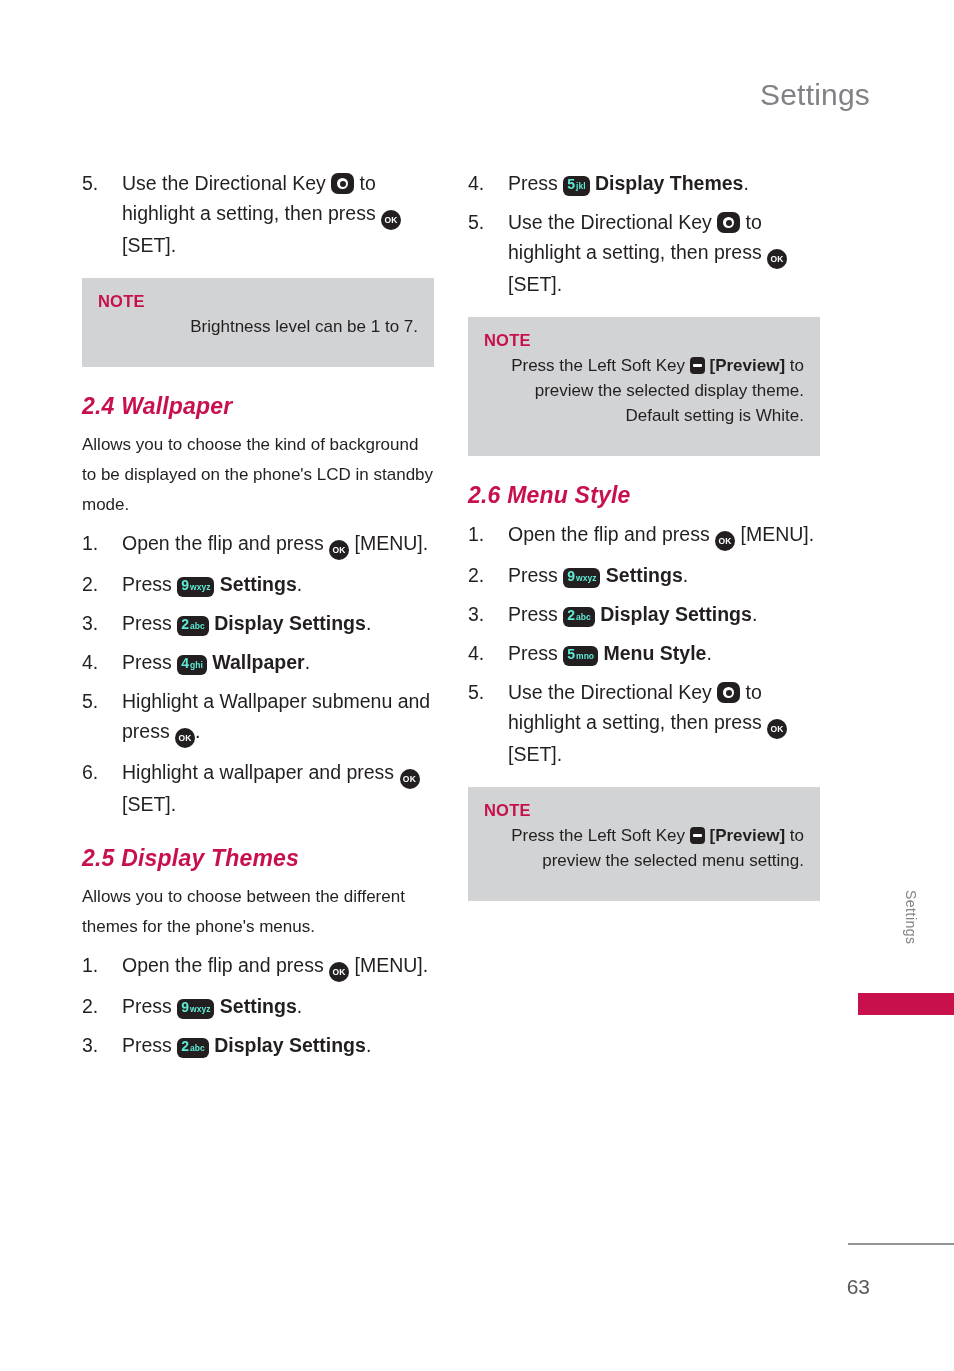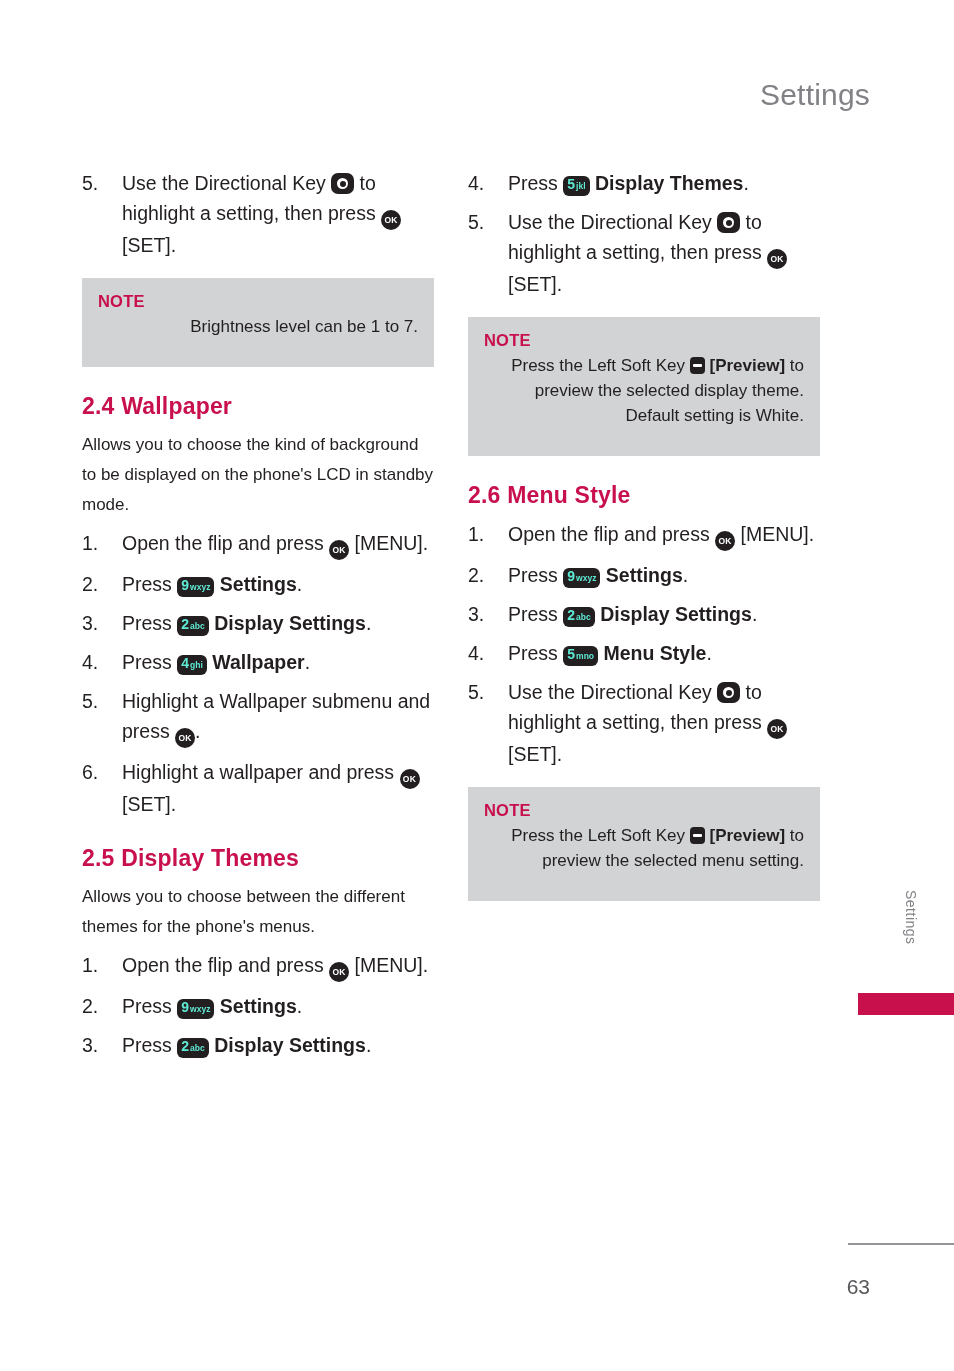--- a/index.html
+++ b/index.html
@@ -72,20 +72,21 @@
   }
   .col-left { left: 82px; }
   .col-right { left: 468px; }
 
   .h2 {
     color: #c8104d;
     font-size: 23px;
     font-weight: bold;
     margin: 26px 0 10px 0;
     letter-spacing: 0.2px;
+    font-style: italic;
   }
   .para {
     font-size: 17px;
     line-height: 30px;
     margin: 0 0 8px 0;
   }
   ol.steps {
     list-style: none;
     margin: 0;
     padding: 0;

